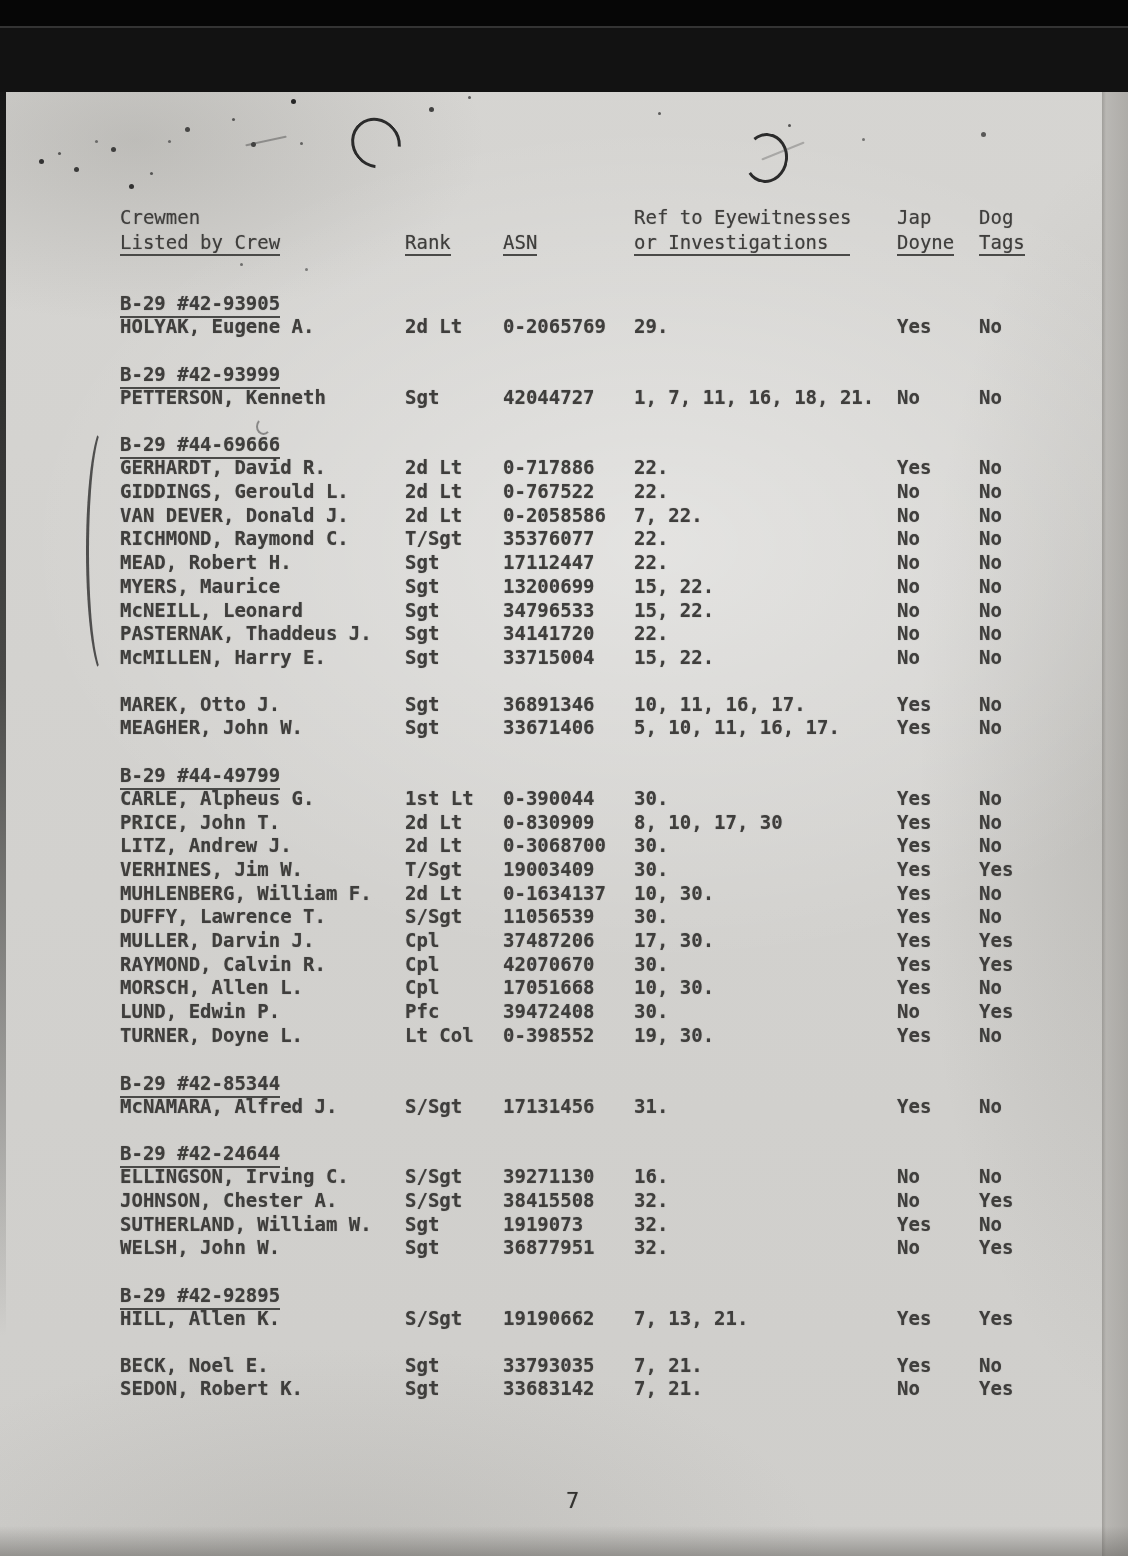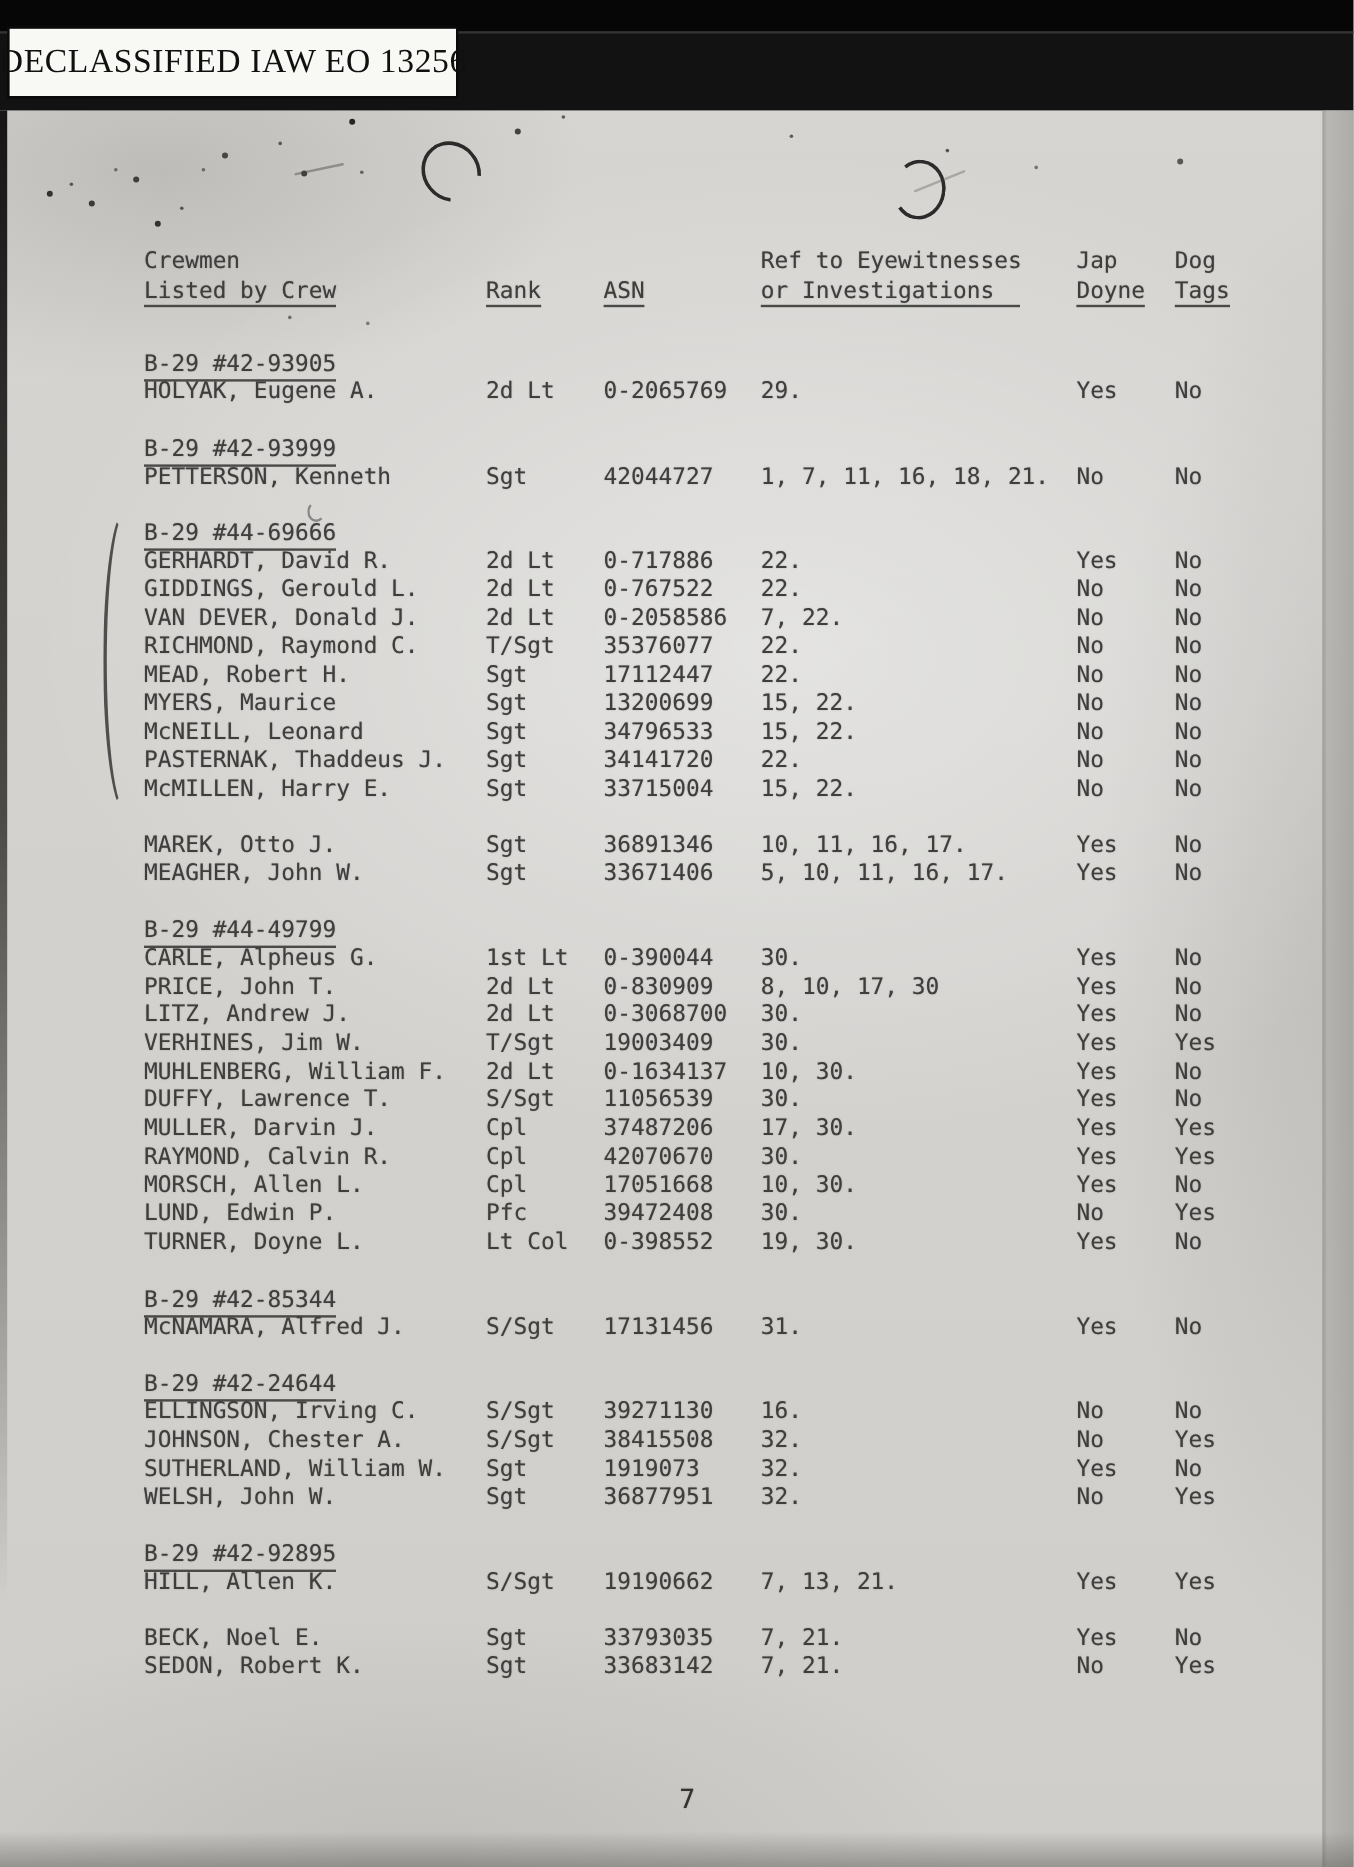--- a/index.html
+++ b/index.html
@@ -79,21 +79,21 @@
     position:absolute;left:256px;top:418px;width:11px;height:13px;
     border:2px solid rgba(70,70,70,.55);border-right-color:transparent;border-top-color:transparent;
     border-radius:50%;
   }
   
   .typed{color:#3f3e3c;font-size:19px;text-shadow:0 0 1px rgba(70,70,70,.55);white-space:nowrap;}
   .underlined{border-bottom:2px solid #4a4a48;padding-bottom:1px;}
   .col-headers{position:absolute;left:0;top:0;width:1128px;}
   .hdr{position:absolute;}
   .table-body{position:absolute;left:0;top:291px;width:1128px;}
-  .crew-block{position:relative;margin-top:23px;}
+  .crew-block{position:relative;margin-top:23px;font-weight:bold;}
   .crew-block:first-child{margin-top:0;}
   .crew-header{position:relative;height:24px;line-height:24px;}
   .crew-title{position:absolute;left:120px;}
   .member-row{position:relative;height:23.7px;line-height:23.7px;}
   .c-name{position:absolute;left:120px;}
   .c-rank{position:absolute;left:405px;}
   .c-asn{position:absolute;left:503px;}
   .c-refs{position:absolute;left:634px;}
   .c-jap{position:absolute;left:897px;}
   .c-dog{position:absolute;left:979px;}
@@ -101,23 +101,20 @@
 </style>
 </head>
 <body>
 
 <div class="scan">
 
   <div class="top-band">
     <div class="seam"></div>
   </div>
 
-  <div class="stamp">
-    <span class="stamp-text">DECLASSIFIED IAW EO 13256</span>
-  </div>
 
   <div class="right-strip"></div>
   <div class="left-strip"></div>
   <div class="bottom-shadow"></div>
 
   <div class="hole hole1"></div>
   <div class="hole hole2"></div>
   <div class="specks"></div>
   <div class="pencil-dash dash1"></div>
   <div class="pencil-dash dash2"></div>

